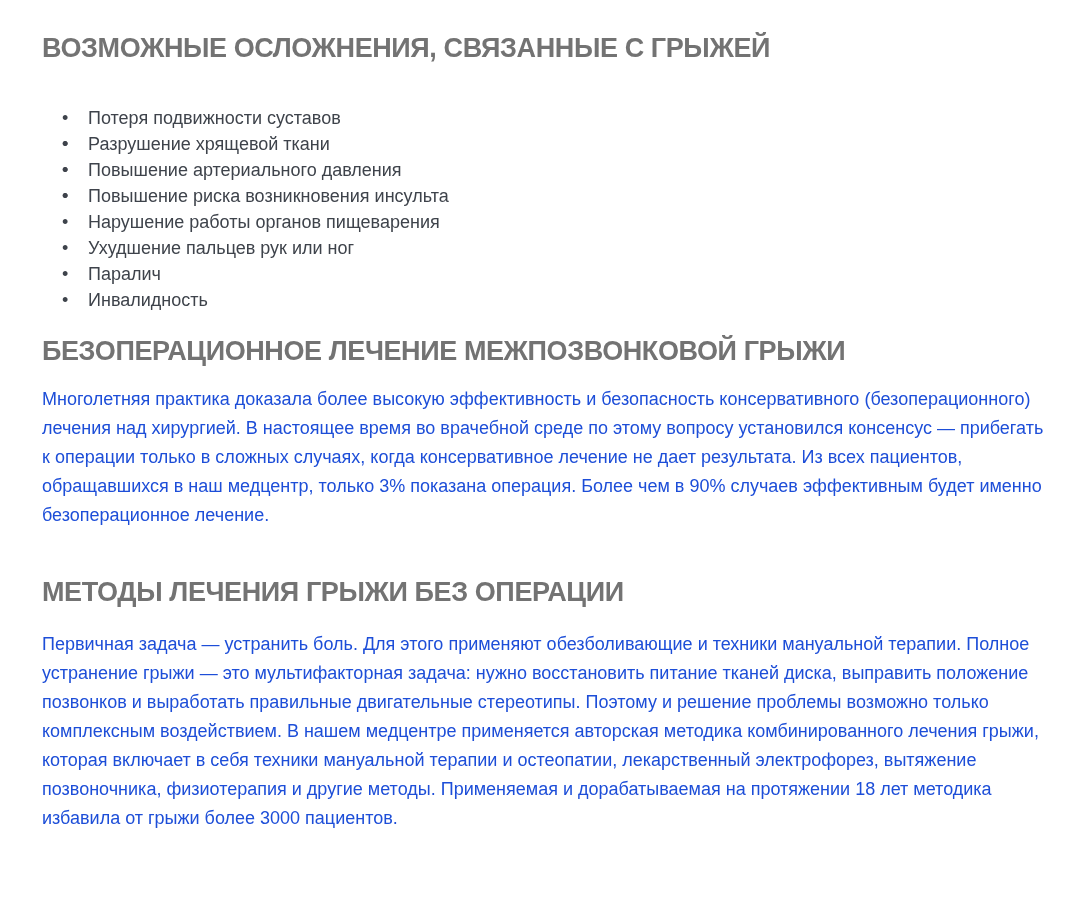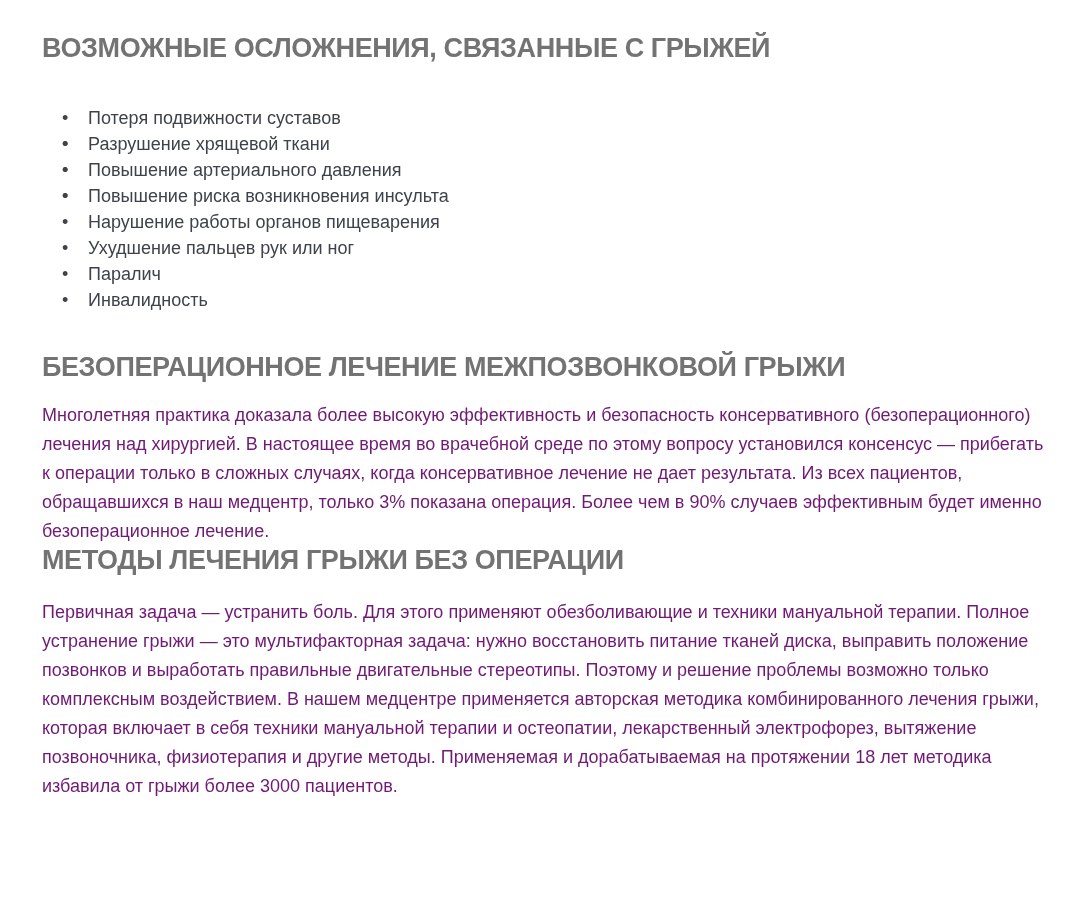--- a/index.html
+++ b/index.html
@@ -34,28 +34,28 @@
     color: #3e434b;
   }
   .complications-list li .bullet {
     position: absolute;
     left: -26px;
     top: 0;
     font-size: 18px;
     line-height: 26px;
     color: #3e434b;
   }
-  .section-heading-2 { margin-top: 40px; }
-  .section-heading-3 { }
+  .section-heading-2 { margin-top: 24px; }
+  .section-heading-3 { margin-top: 48px; }
   .body-paragraph {
     margin: 19px 0 0 0;
     max-width: 1004px;
     font-size: 18px;
     line-height: 29px;
-    color: #701a75;
+    color: #1d4ed8;
   }
   .para-2 { margin-top: 23px; }
 </style>
 </head>
 <body>
 
 <main>
 
   <h2 class="section-title">ВОЗМОЖНЫЕ ОСЛОЖНЕНИЯ, СВЯЗАННЫЕ С ГРЫЖЕЙ</h2>
 

